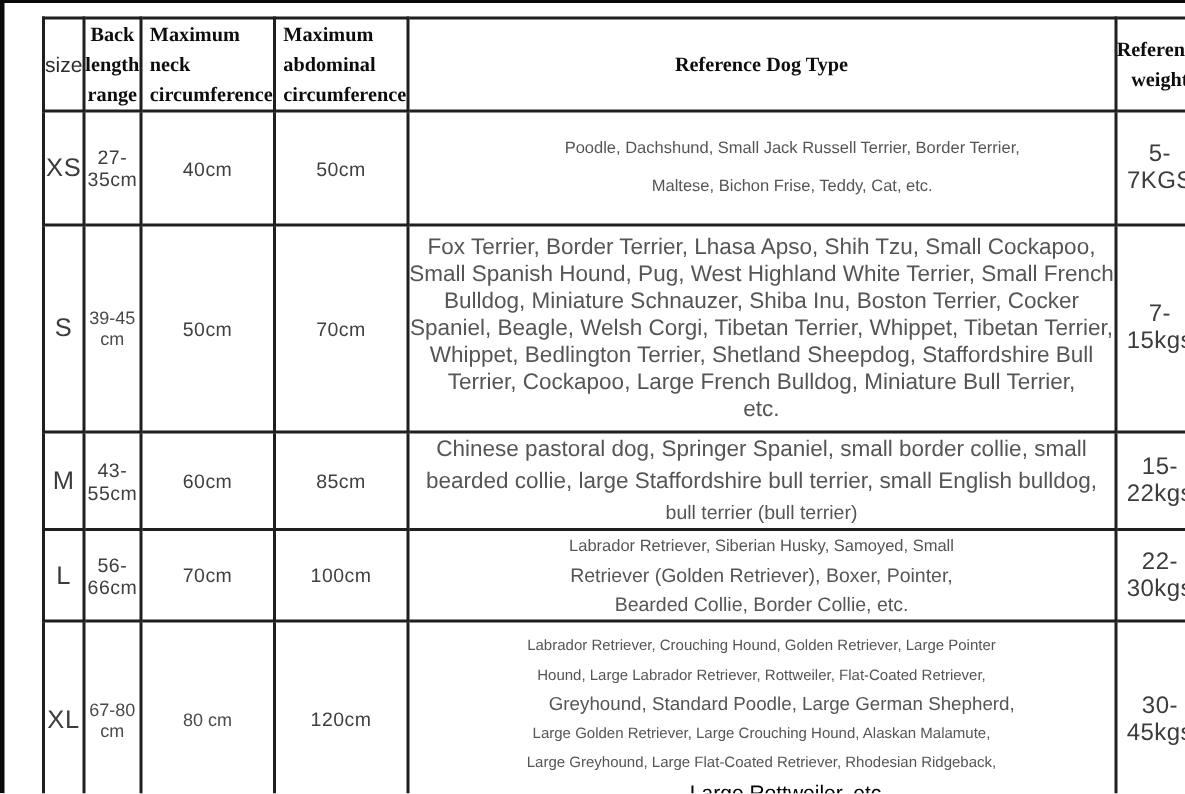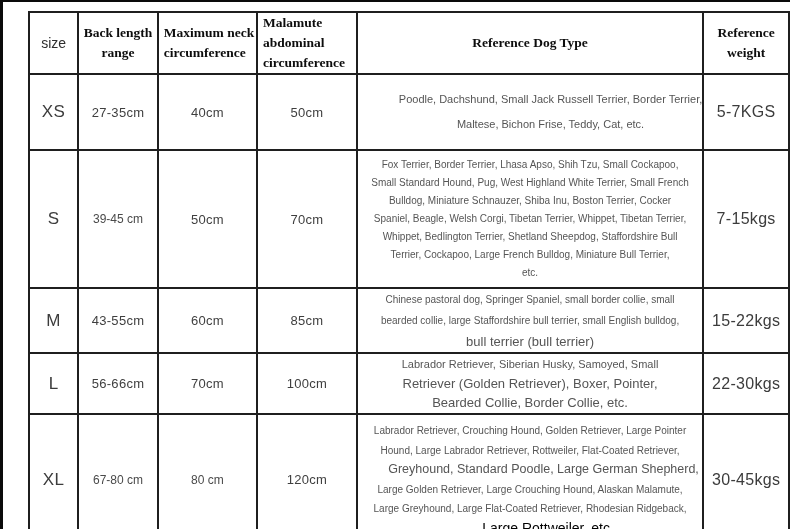--- a/index.html
+++ b/index.html
@@ -18,21 +18,21 @@
   .size-chart th:nth-child(3),.size-chart th:nth-child(4){text-align:left;padding-left:5px;}
   
   .cell-size{font-size:17px;color:#3c3c3c;letter-spacing:0.5px;}
   .val{color:#3f3f3f;}
   .val.big{font-size:13px;letter-spacing:0.3px;}
   .val.small{font-size:12px;color:#4a4a4a;}
   .weight-cell{font-size:16px;color:#3c3c3c;letter-spacing:0.3px;}
   
   .dog-cell{text-align:left;padding:4px 2px 4px 6px;color:#555555;vertical-align:middle;}
   .dog-cell div{white-space:nowrap;overflow:hidden;}
-  .fs-xs{font-size:10px;}
+  .fs-xs{font-size:15px;}
   .fs-s{font-size:10px;}
   .fs-m{font-size:11px;}
   .fs-ml{font-size:12.5px;padding-left:27px;}
   .fs-l{font-size:13px;}
   .fs-xl{font-size:14px;color:#000000;padding-left:36px;}
   
   tr.r0 .dog-cell div{line-height:25px;padding-left:41px;}
   tr.r1 .dog-cell div{line-height:18px;}
   tr.r2 .dog-cell div{line-height:21px;}
   tr.r3 .dog-cell div{line-height:19px;}
@@ -51,21 +51,21 @@
         <col style="width: 106px;">
         <col style="width: 107px;">
         <col style="width: 256px;">
         <col style="width: 103px;">
       </colgroup>
     <thead>
       <tr style="height: 45px;">
           <th>size</th>
           <th>Back length range</th>
           <th>Maximum neck circumference</th>
-          <th>Malamute abdominal circumference</th>
+          <th>Maximum abdominal circumference</th>
           <th>Reference Dog Type</th>
           <th>Reference weight</th>
         </tr>
     </thead>
     <tbody>
         <tr class="r0" style="height: 76px; margin-top: 48px;">
           <td class="cell-size">XS</td>
           <td class="val big">27-35cm</td>
           <td class="val big">40cm</td>
           <td class="val big">50cm</td>
@@ -75,21 +75,21 @@
           </td>
           <td class="weight-cell">5-7KGS</td>
         </tr>
         <tr class="r1" style="height: 138px;">
           <td class="cell-size">S</td>
           <td class="val small">39-45 cm</td>
           <td class="val big">50cm</td>
           <td class="val big">70cm</td>
           <td class="dog-cell">
             <div class="fs-xs">Fox Terrier, Border Terrier, Lhasa Apso, Shih Tzu, Small Cockapoo,</div>
-            <div class="fs-xs">Small Standard Hound, Pug, West Highland White Terrier, Small French</div>
+            <div class="fs-xs">Small Spanish Hound, Pug, West Highland White Terrier, Small French</div>
             <div class="fs-xs">Bulldog, Miniature Schnauzer, Shiba Inu, Boston Terrier, Cocker</div>
             <div class="fs-xs">Spaniel, Beagle, Welsh Corgi, Tibetan Terrier, Whippet, Tibetan Terrier,</div>
             <div class="fs-xs">Whippet, Bedlington Terrier, Shetland Sheepdog, Staffordshire Bull</div>
             <div class="fs-xs">Terrier, Cockapoo, Large French Bulldog, Miniature Bull Terrier,</div>
             <div class="fs-xs">etc.</div>
           </td>
           <td class="weight-cell">7-15kgs</td>
         </tr>
         <tr class="r2" style="height: 62px;">
           <td class="cell-size">M</td>

